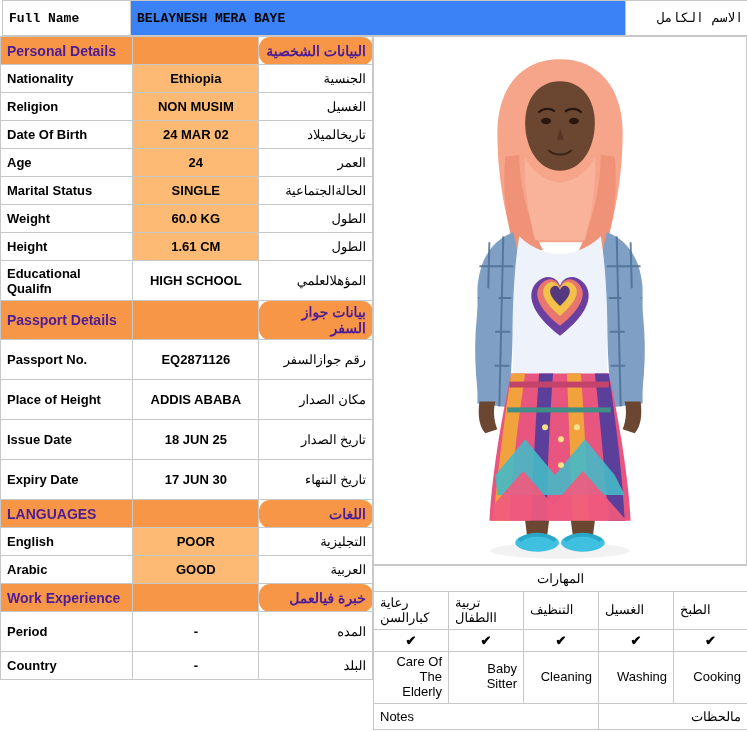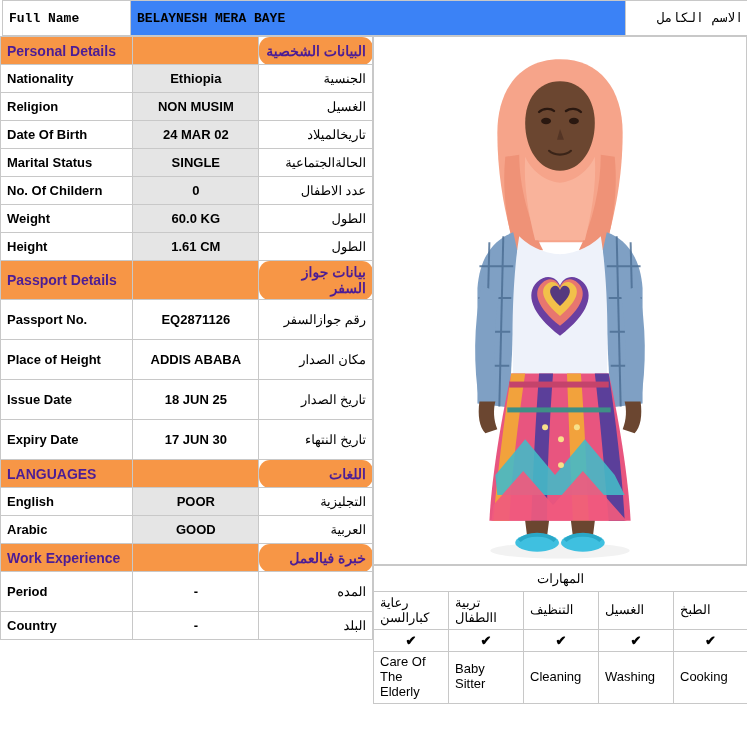--- a/index.html
+++ b/index.html
@@ -64,21 +64,21 @@
     left: 0; top: 36px;
     width: 373px;
   }
   #left-col table { width: 373px; }
   .c-label { width: 128px; font-weight: bold; font-size: 13.5px; }
   .c-value {
     width: 122px;
     text-align: center;
     font-weight: bold;
     font-size: 13.5px;
-    background: #e5e5e5;
+    background: #fdba74;
   }
   .c-ar {
     width: 110px;
     text-align: right;
     direction: rtl;
     font-size: 13px;
     background: #ffffff;
     border-radius: 11px;
   }
   .section-row td {
@@ -129,21 +129,21 @@
   }
   .skill-check {
     text-align: center;
     height: 22px;
     color: #2e9b2e;
     font-size: 16px;
     font-weight: bold;
     background: #ffffff;
   }
   .skill-en {
-    text-align: left;
+    text-align: right;
     font-size: 12.5px;
     height: 40px;
     line-height: 1.15;
     background: #ffffff;
   }
   .notes-row td { height: 26px; font-size: 13px; }
   .notes-en { text-align: left; }
   .notes-ar { text-align: right; direction: rtl; }
 </style>
 </head>
@@ -182,38 +182,43 @@
         <td class="c-label">Religion</td>
         <td class="c-value">NON  MUSIM</td>
         <td class="c-ar">الغسيل</td>
       </tr>
       <tr class="row-h-md">
         <td class="c-label">Date Of Birth</td>
         <td class="c-value">24 MAR 02</td>
         <td class="c-ar">تاريخالميلاد</td>
       </tr>
       <tr class="row-h-md">
+        <td class="c-label">Age</td>
+        <td class="c-value">24</td>
+        <td class="c-ar">العمر</td>
+      </tr>
+      <tr class="row-h-md">
         <td class="c-label">Marital Status</td>
         <td class="c-value">SINGLE</td>
         <td class="c-ar">الحالةالجتماعية</td>
       </tr>
       <tr class="row-h-md">
-        <td class="c-label">No. Of Childern</td>
-        <td class="c-value">0</td>
-        <td class="c-ar">عدد الاطفال</td>
-      </tr>
-      <tr class="row-h-md">
         <td class="c-label">Weight</td>
         <td class="c-value">60.0 KG</td>
         <td class="c-ar">الطول</td>
       </tr>
       <tr class="row-h-md">
         <td class="c-label">Height</td>
         <td class="c-value">1.61 CM</td>
         <td class="c-ar">الطول</td>
+      </tr>
+      <tr class="row-h-lg">
+        <td class="c-label">Educational Qualifn</td>
+        <td class="c-value plain-value">HIGH SCHOOL</td>
+        <td class="c-ar">المؤهلالعلمي</td>
       </tr>
 
       <tr class="section-row">
         <td class="c-label">Passport Details</td>
         <td class="c-value"></td>
         <td class="c-ar">بيانات جواز السفر</td>
       </tr>
 
       <tr class="row-h-lg">
         <td class="c-label">Passport No.</td>
@@ -382,17 +387,21 @@
         <td class="skill-check">✔</td>
         <td class="skill-check">✔</td>
       </tr>
       <tr>
         <td class="skill-en">Care Of The Elderly</td>
         <td class="skill-en">Baby Sitter</td>
         <td class="skill-en">Cleaning</td>
         <td class="skill-en">Washing</td>
         <td class="skill-en">Cooking</td>
       </tr>
+      <tr class="notes-row">
+        <td class="notes-en" colspan="3">Notes</td>
+        <td class="notes-ar" colspan="2">مالحظات</td>
+      </tr>
     </tbody>
       </table>
   </div>
 
 </div>
 
 </body></html>

